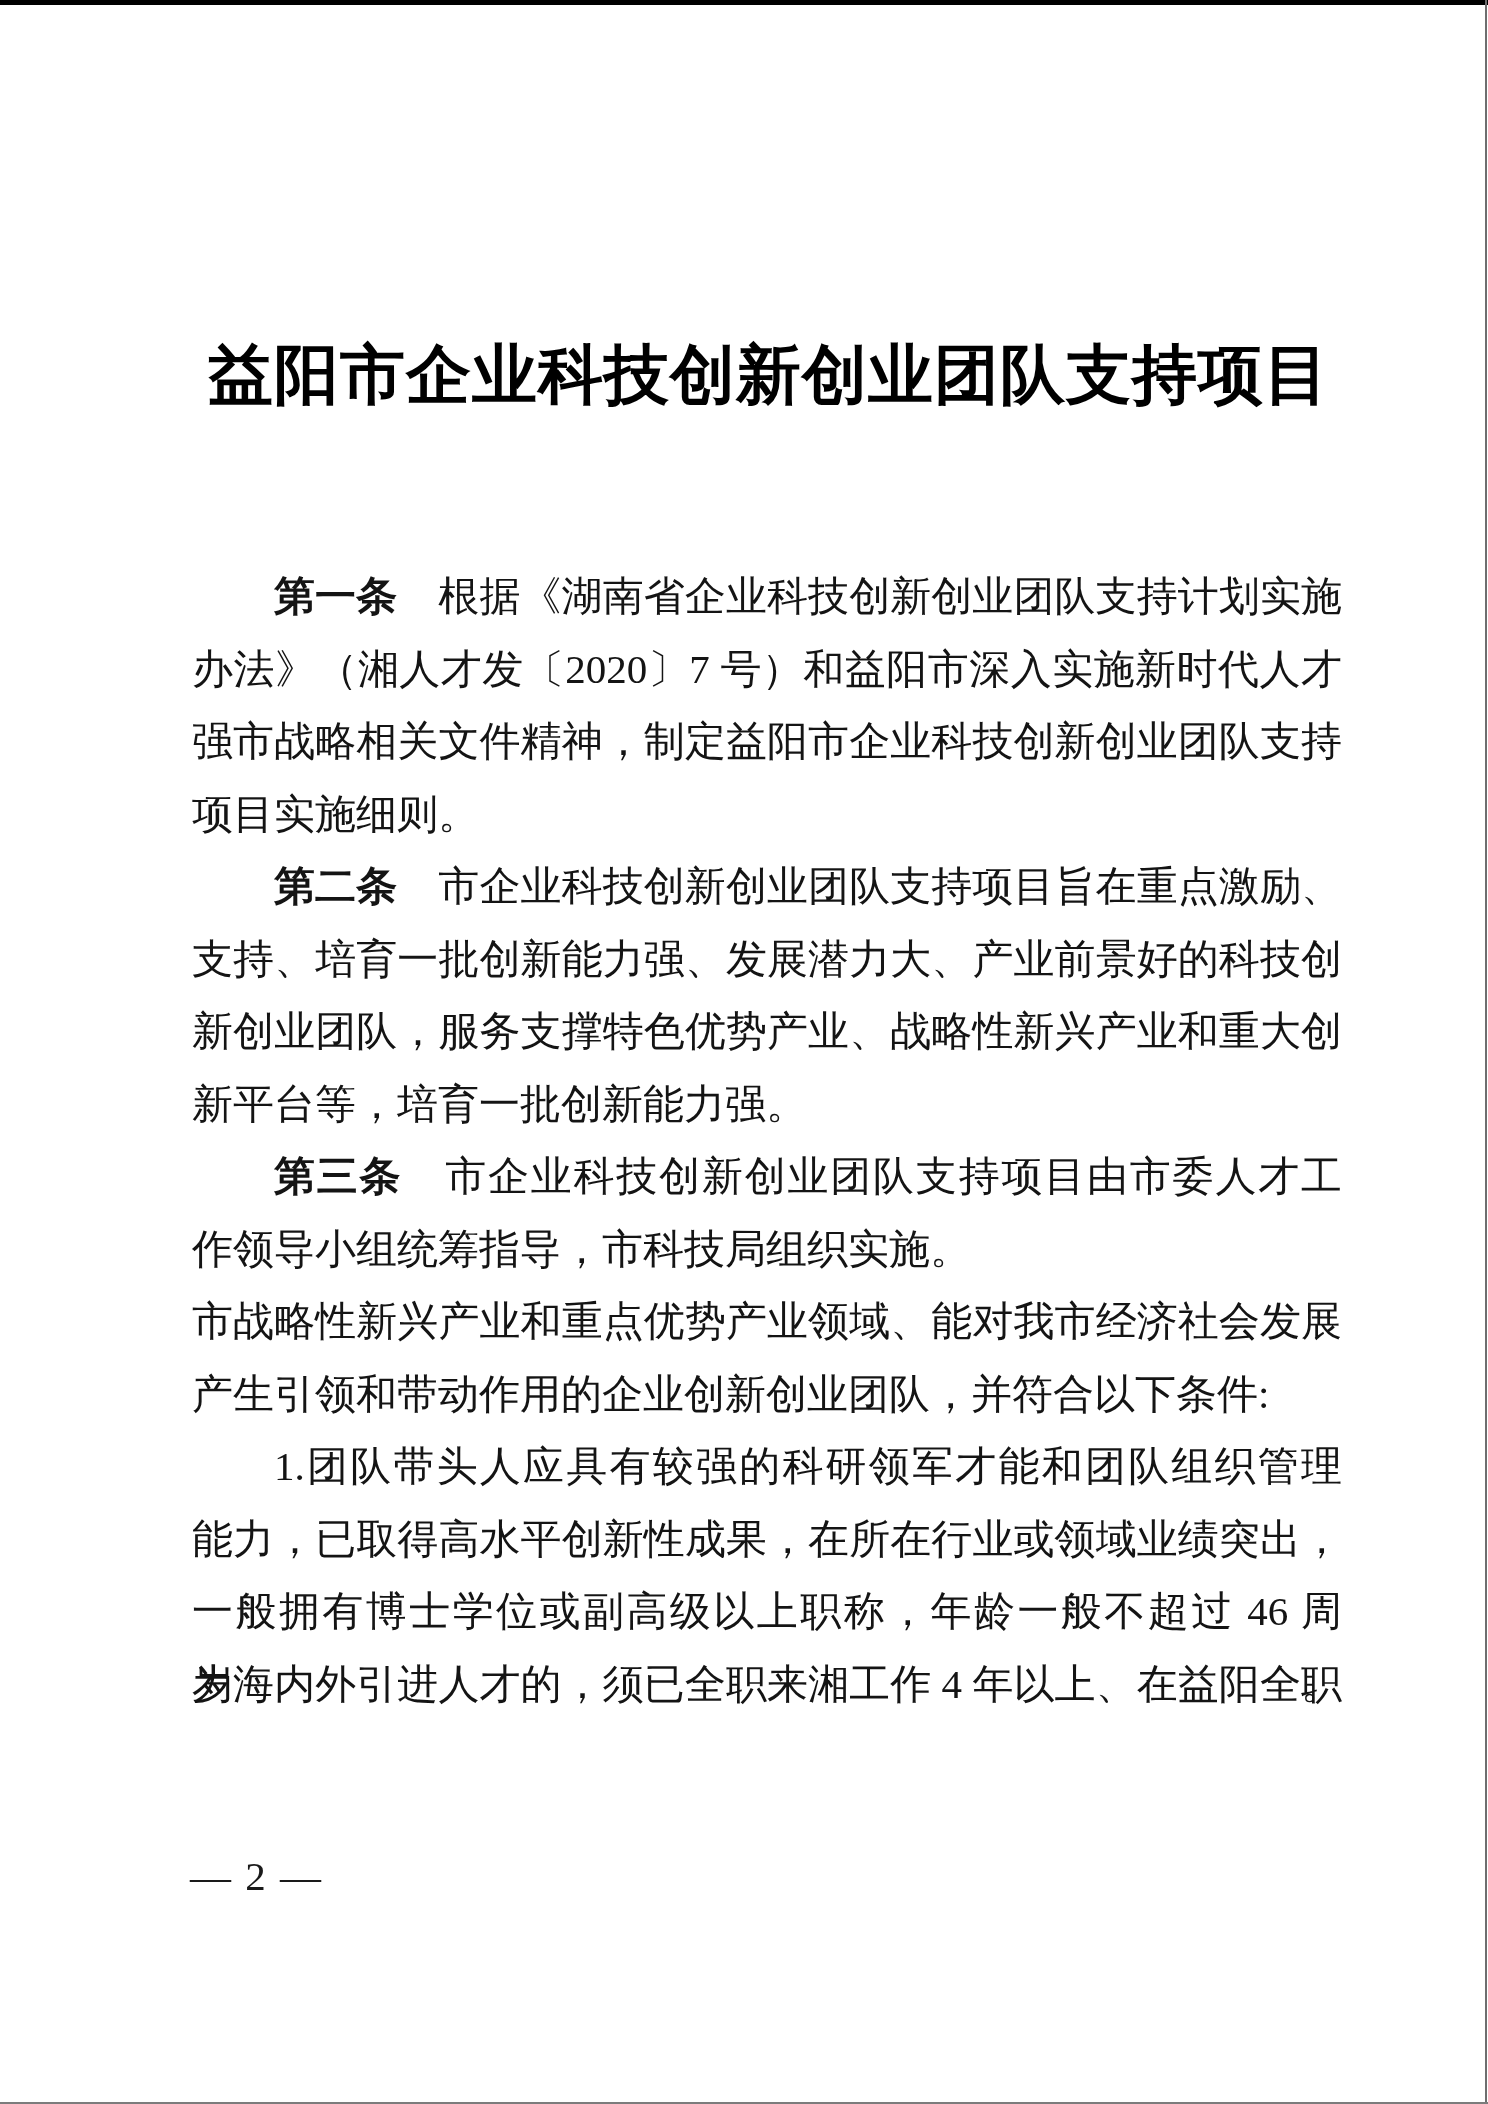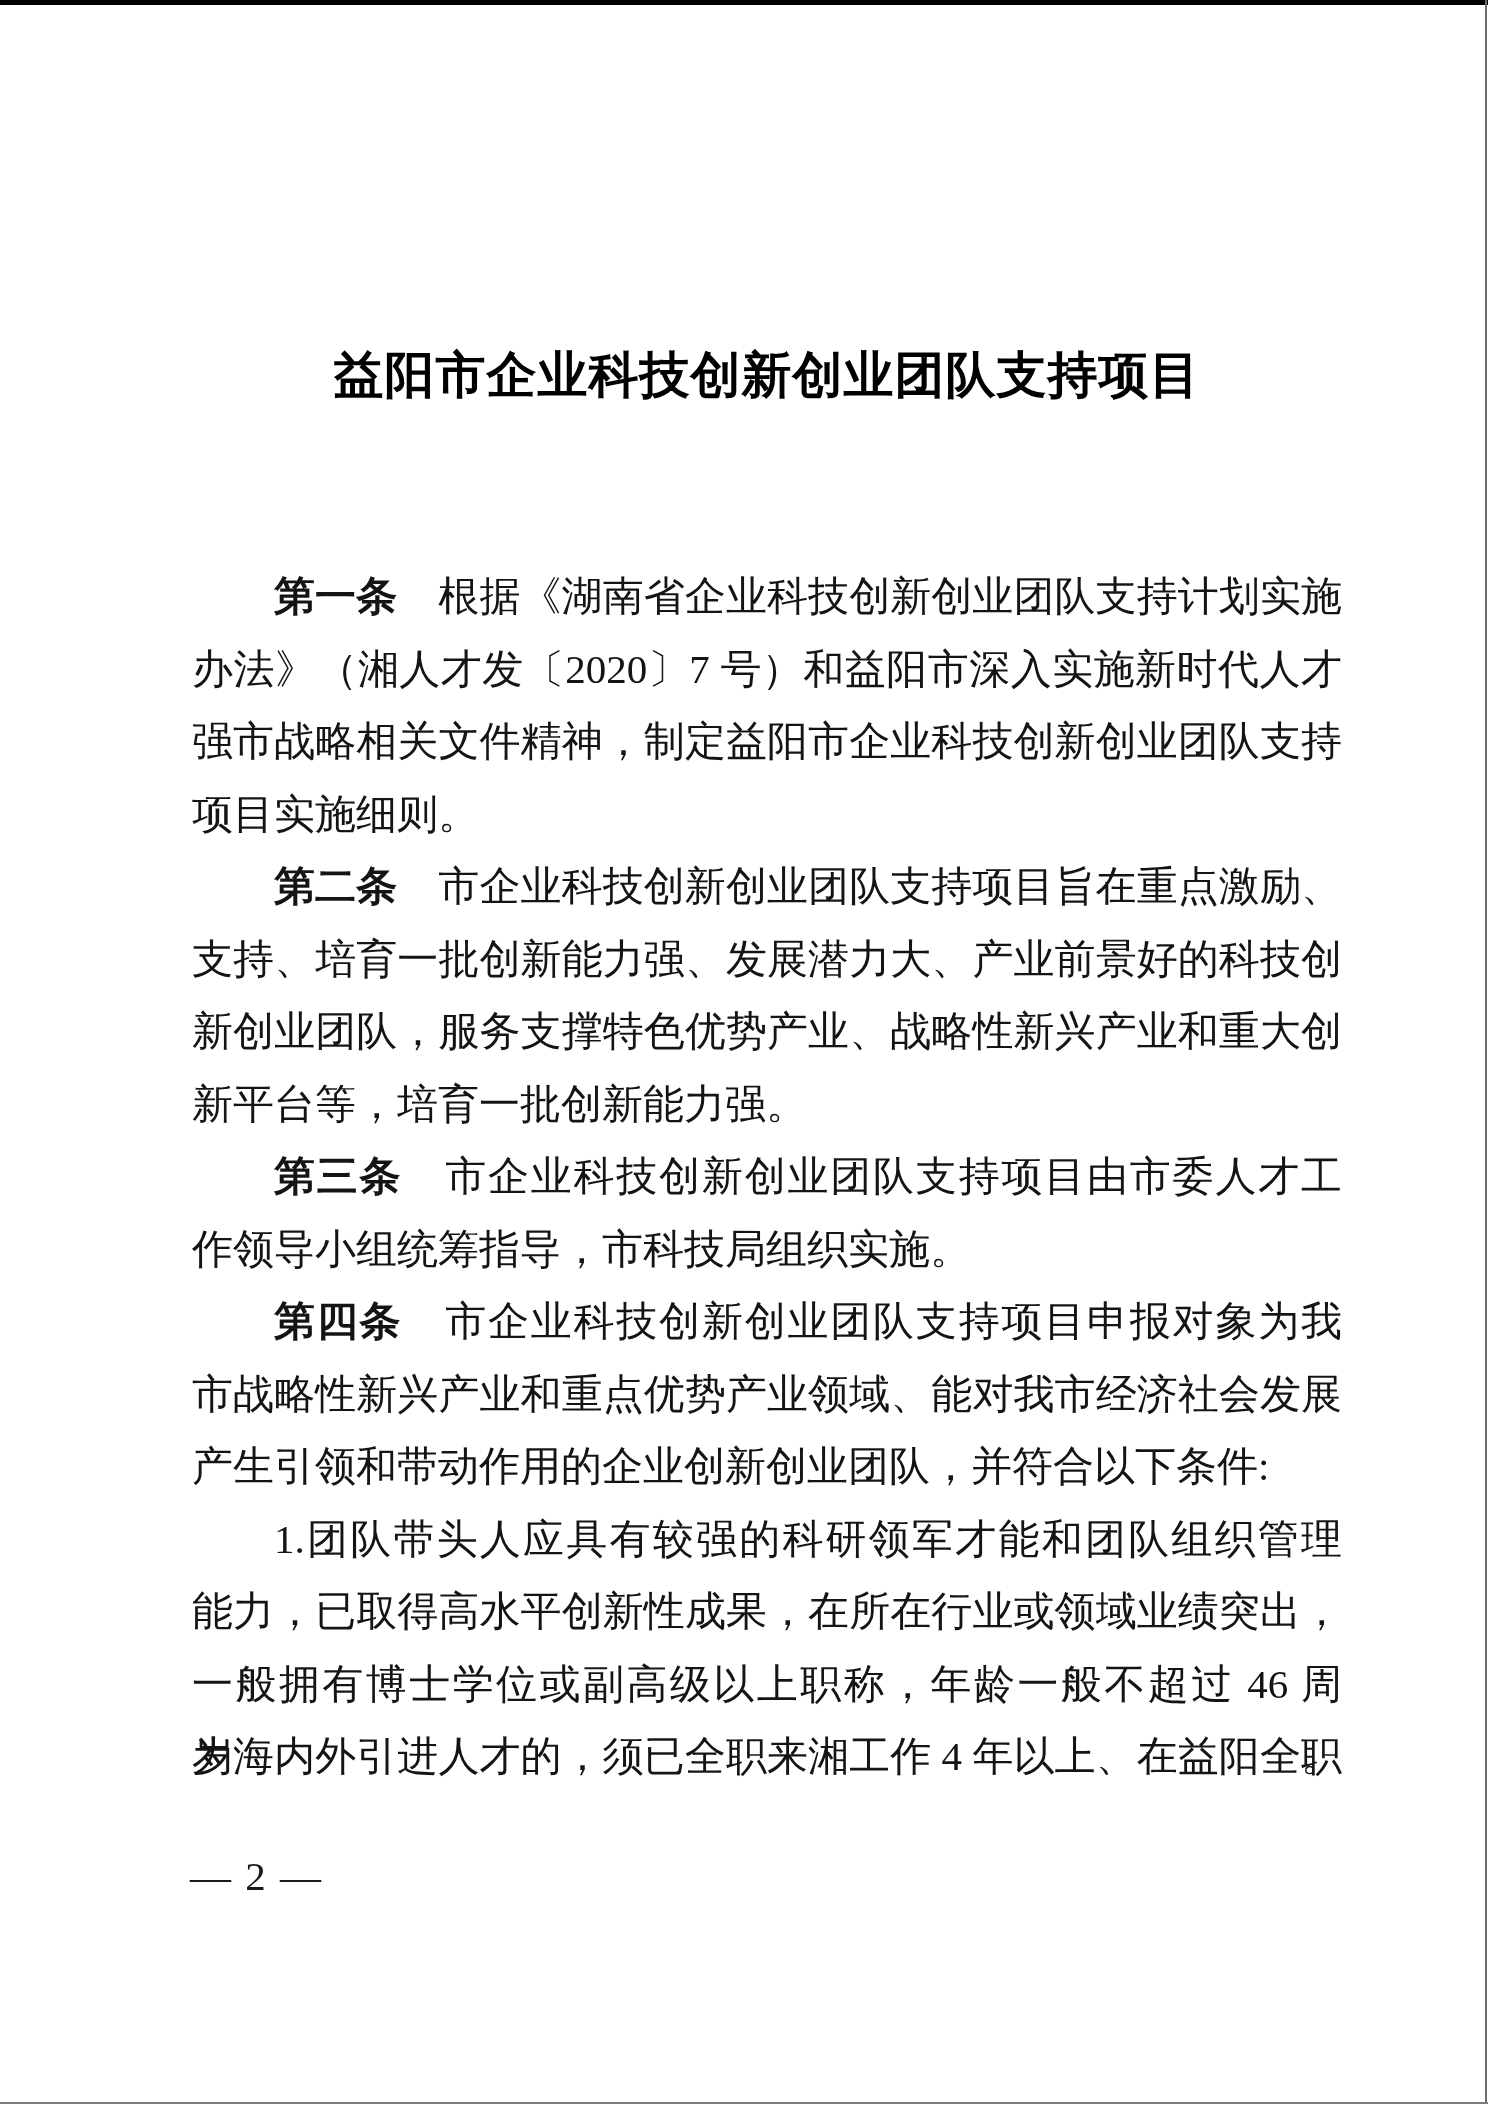--- a/index.html
+++ b/index.html
@@ -27,24 +27,24 @@
     width: 2px; height: 100%;
     background: #6e6e6e;
   }
   .edge-bottom {
     position: absolute; bottom: 0; left: 0;
     width: 100%; height: 2px;
     background: #7c7c7c;
   }
   .title {
     position: absolute;
-    top: 336px; left: 192px; width: 1150px;
+    top: 336px; left: 180px; width: 1150px;
     margin: 0;
-    text-align: center;
-    font-size: 50px;
+    text-align: right;
+    font-size: 65px;
     line-height: 78px;
     font-weight: 900;
     color: #000000;
     letter-spacing: 1px;
     white-space: nowrap;
   }
   .doc-body {
     position: absolute;
     top: 560px; left: 192px; width: 1150px;
     font-size: 41px;
@@ -89,21 +89,20 @@
       <div class="line j ind"><span class="b">第一条</span>　根据《湖南省企业科技创新创业团队支持计划实施</div>
       <div class="line j">办法》（湘人才发〔2020〕7 号）和益阳市深入实施新时代人才</div>
       <div class="line j">强市战略相关文件精神，制定益阳市企业科技创新创业团队支持</div>
       <div class="line">项目实施细则。</div>
       <div class="line j ind"><span class="b">第二条</span>　市企业科技创新创业团队支持项目旨在重点激励、</div>
       <div class="line j">支持、培育一批创新能力强、发展潜力大、产业前景好的科技创</div>
       <div class="line j">新创业团队，服务支撑特色优势产业、战略性新兴产业和重大创</div>
       <div class="line">新平台等，培育一批创新能力强。</div>
       <div class="line j ind"><span class="b">第三条</span>　市企业科技创新创业团队支持项目由市委人才工</div>
       <div class="line">作领导小组统筹指导，市科技局组织实施。</div>
-      <div class="line j ind"><span class="b">第四条</span>　市企业科技创新创业团队支持项目申报对象为我</div>
       <div class="line j">市战略性新兴产业和重点优势产业领域、能对我市经济社会发展</div>
       <div class="line">产生引领和带动作用的企业创新创业团队，并符合以下条件:</div>
       <div class="line j ind">1.团队带头人应具有较强的科研领军才能和团队组织管理</div>
       <div class="line j">能力，已取得高水平创新性成果，在所在行业或领域业绩突出，</div>
       <div class="line j">一般拥有博士学位或副高级以上职称，年龄一般不超过 46 周岁。</div>
       <div class="line j">为海内外引进人才的，须已全职来湘工作 4 年以上、在益阳全职</div>
     </div>
 
   <div class="footer">— 2 —</div>
 </div>

